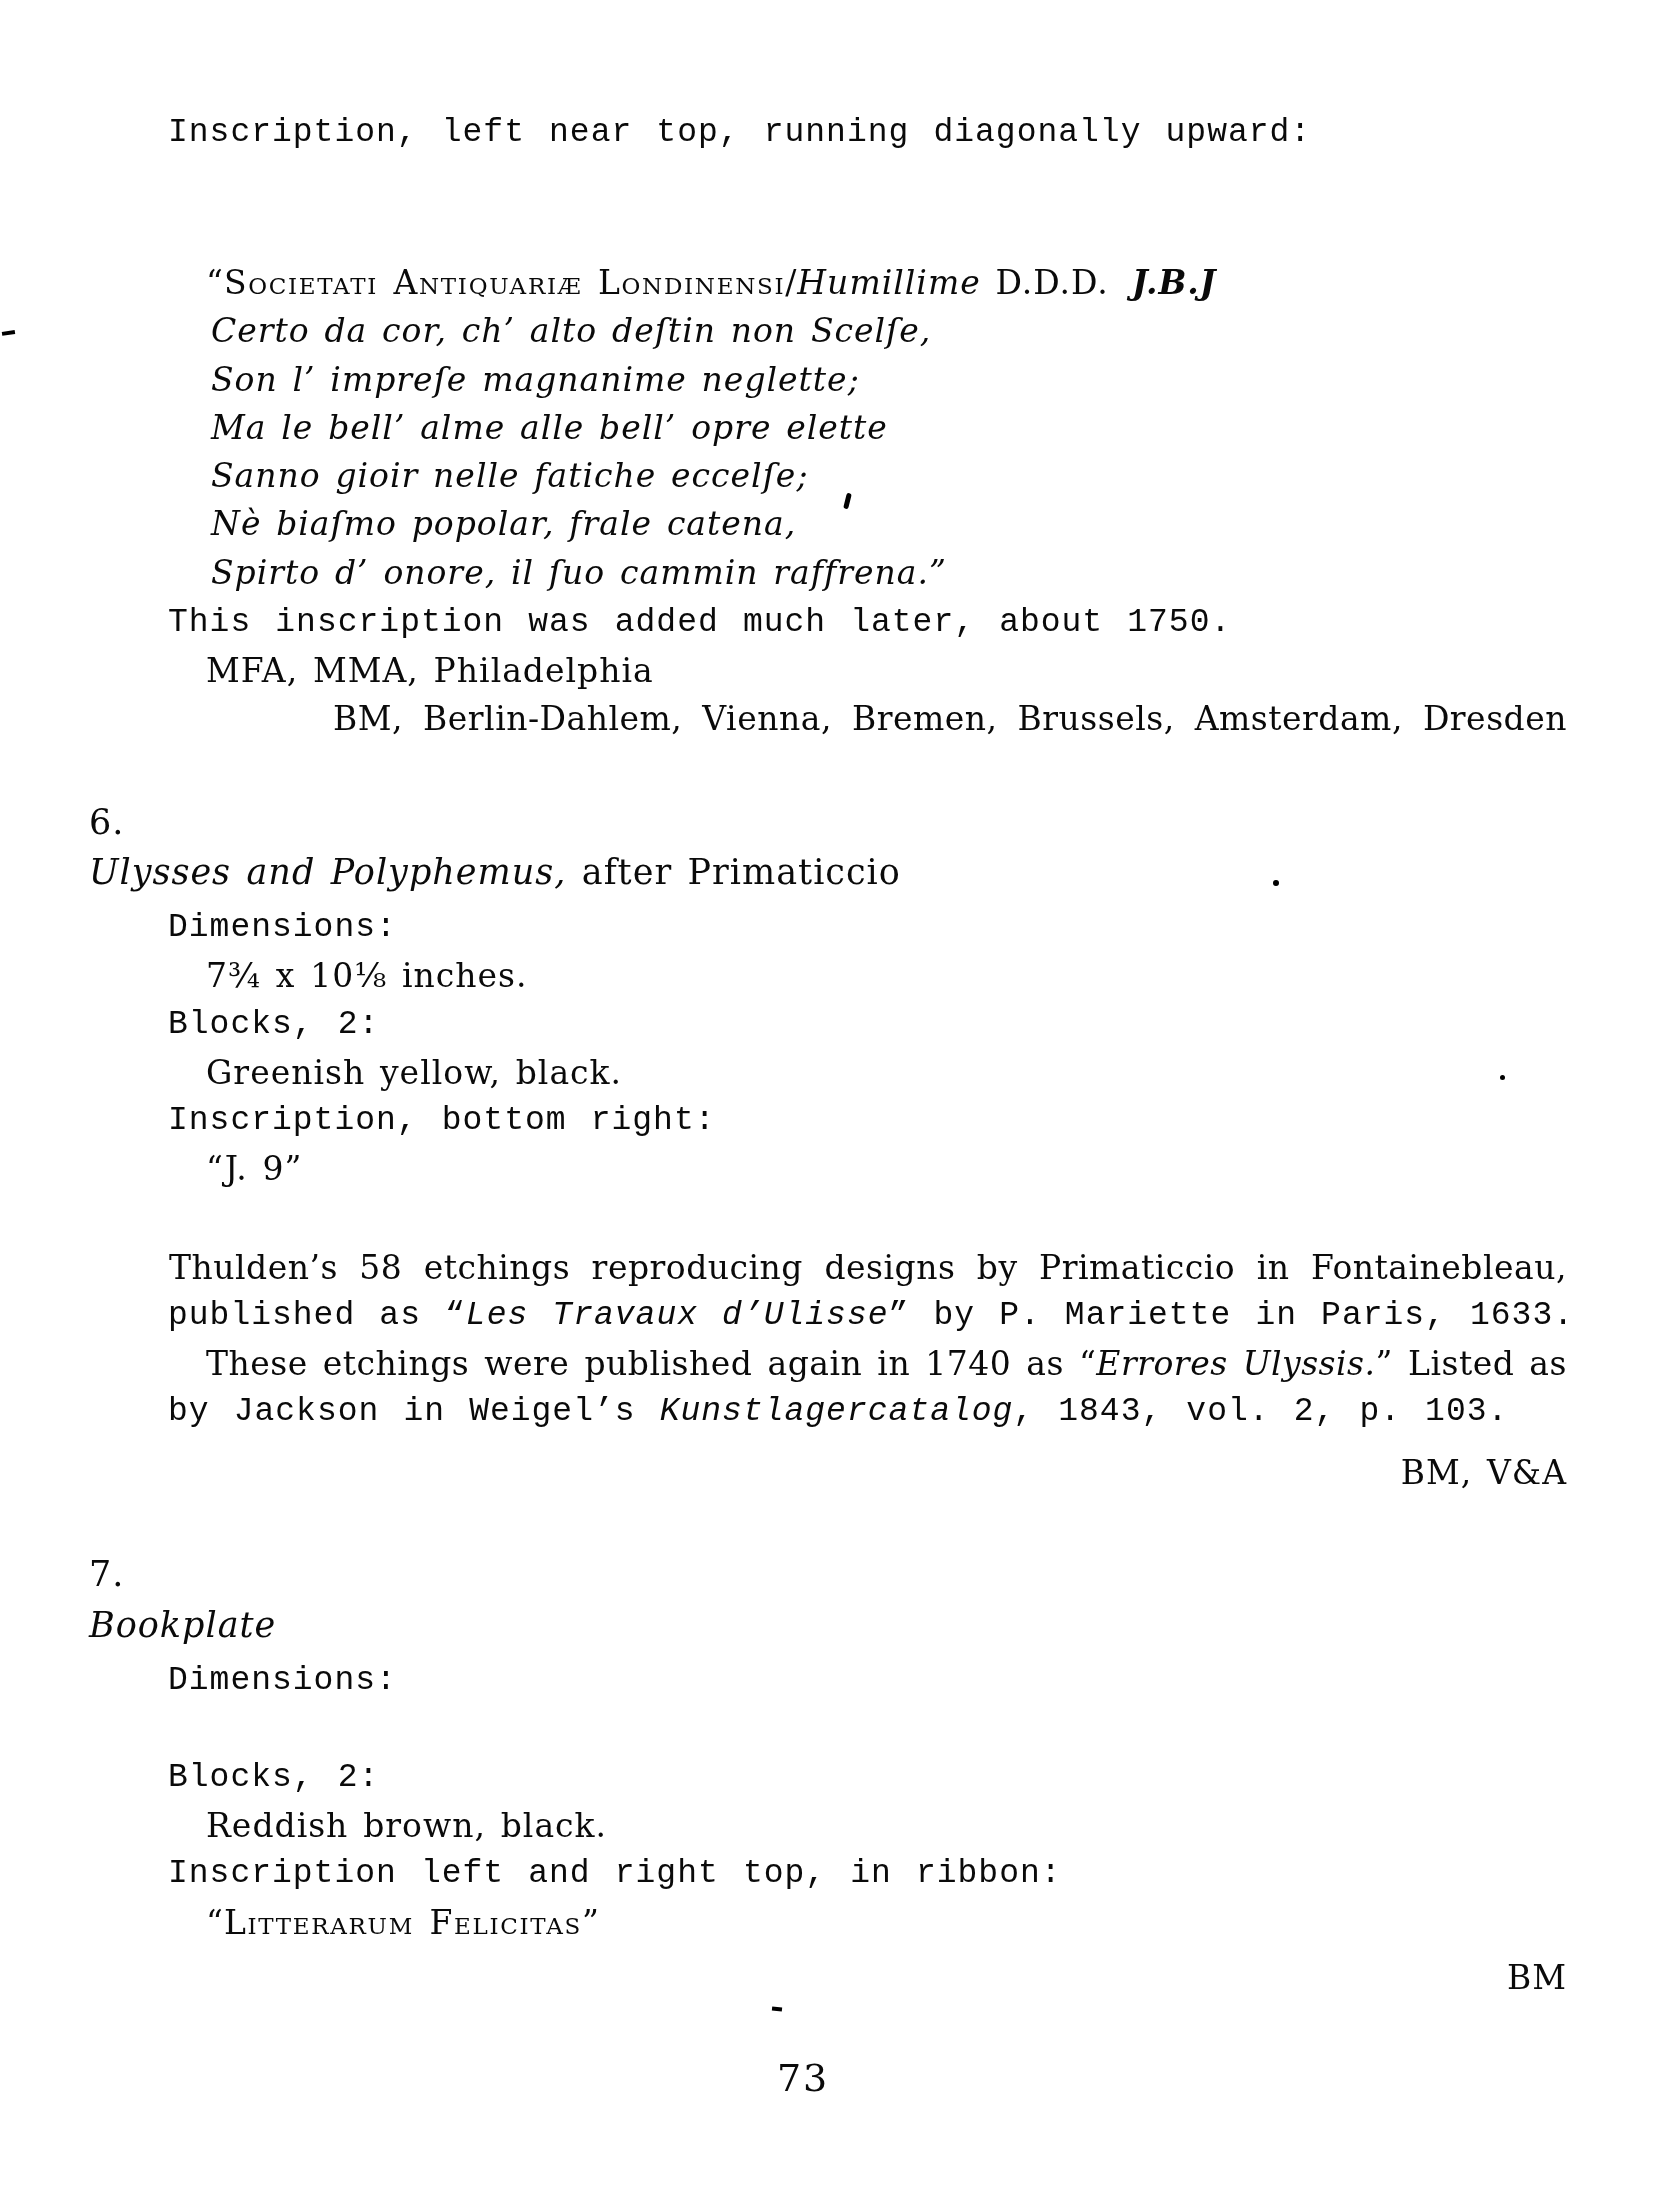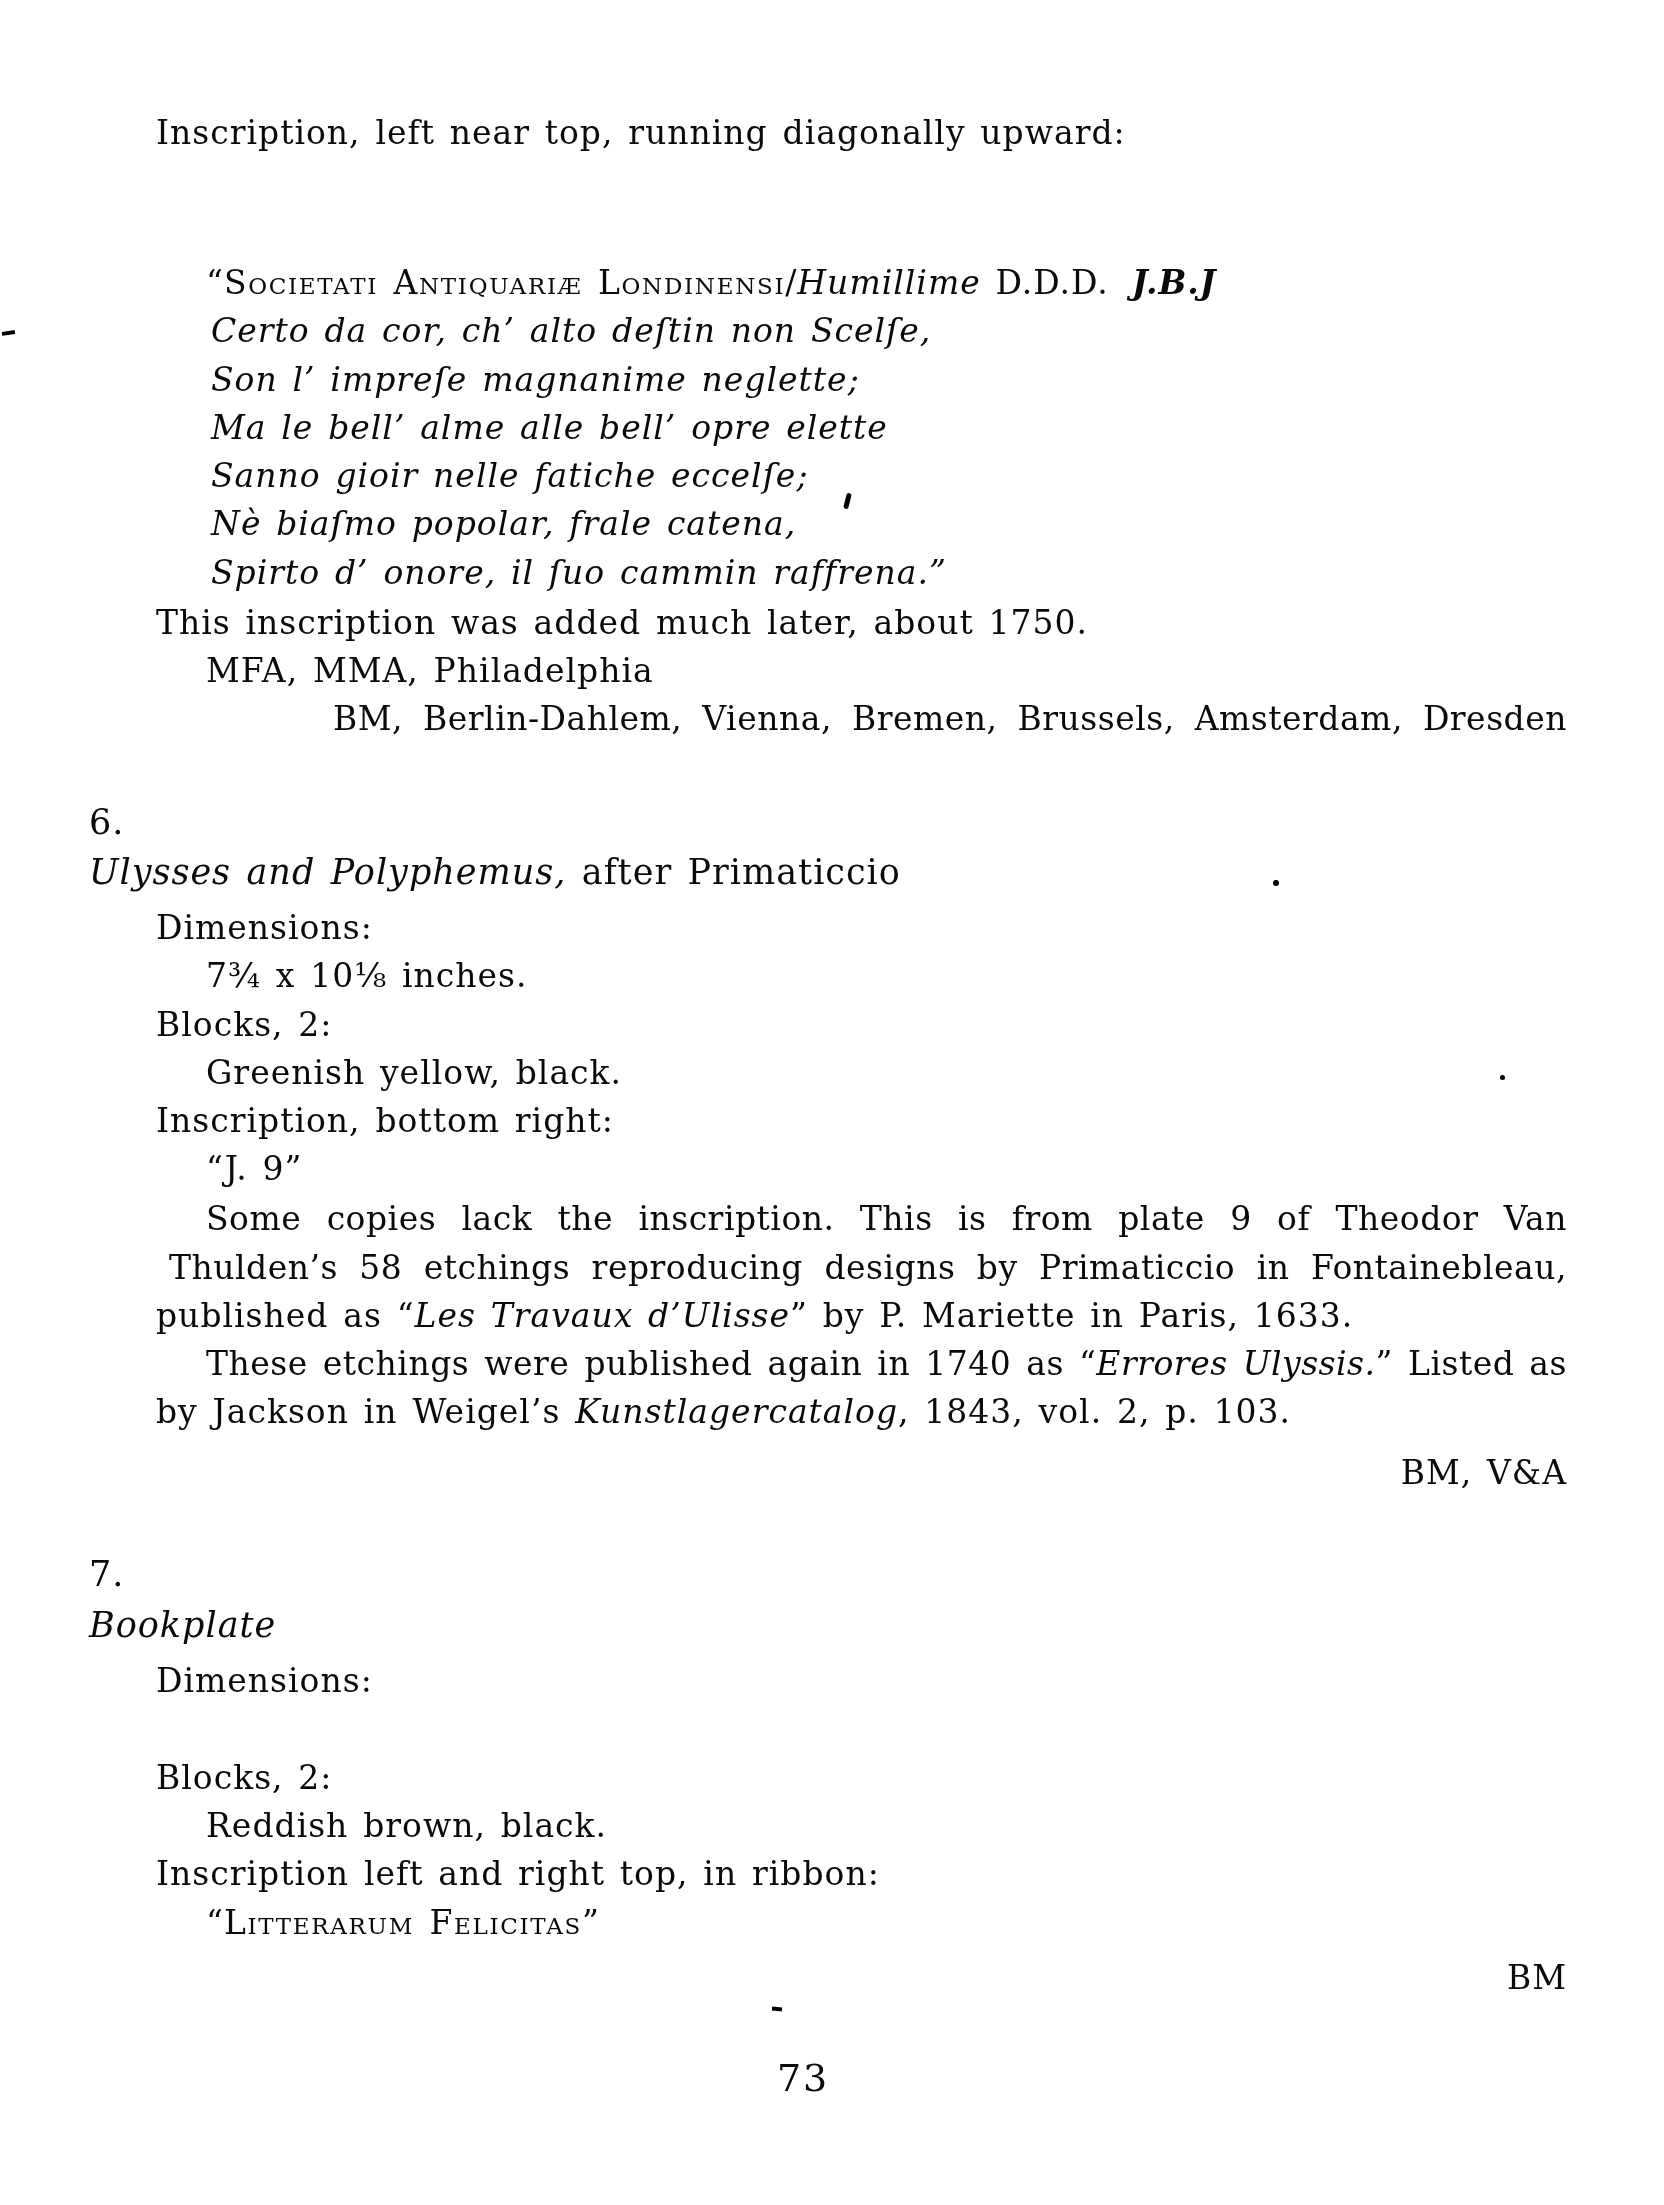--- a/index.html
+++ b/index.html
@@ -13,21 +13,21 @@
   }
   .line {
     position:absolute;
     font-size:33px;
     line-height:1.25;
     white-space:nowrap;
     letter-spacing:1px;
     word-spacing:3.3px;
   }
   .L0 { left:89px; }
-  .L1 { left:156px; }
+  .L1 { left:168px;font-family:Liberation Mono, monospace; }
   .L2 { left:206px; }
   .verse { left:211px; font-style:italic; }
   .it { font-style:italic; }
   .sc { font-variant:small-caps; letter-spacing:1.7px; }
   .sup { font-size:0.55em; vertical-align:0.55em; }
   .initials { margin-left:0.7em;font-weight:bold; }
   .stretch {
     white-space:normal;
     letter-spacing:0.5px;
     text-align:justify;
@@ -70,21 +70,20 @@
     <span class="it">Ulysses and Polyphemus,</span><span> after Primaticcio</span>
   </div>
 
   <div class="line L1" style="top:907px">Dimensions:</div>
   <div class="line L2" style="top:955px">7¾ x 10⅛ inches.</div>
   <div class="line L1" style="top:1004px">Blocks, 2:</div>
   <div class="line L2" style="top:1052px">Greenish yellow, black.</div>
   <div class="line L1" style="top:1100px">Inscription, bottom right:</div>
   <div class="line L2" style="top:1148px">“J. 9”</div>
 
-  <div class="line stretch" style="top:1198px; left:206px; width:1361px">Some copies lack the inscription. This is from plate 9 of Theodor Van</div>
   <div class="line stretch" style="top:1247px; left:169px; width:1398px">Thulden’s 58 etchings reproducing designs by Primaticcio in Fontainebleau,</div>
   <div class="line L1" style="top:1295px">
     <span>published as “</span><span class="it">Les Travaux d’Ulisse</span><span>” by P. Mariette in Paris, 1633.</span>
   </div>
 
   <div class="line stretch" style="top:1343px; left:206px; width:1361px">
     <span>These etchings were published again in 1740 as “</span><span class="it">Errores Ulyssis.</span><span>” Listed as</span>
   </div>
   <div class="line L1" style="top:1391px">
     <span>by Jackson in Weigel’s </span><span class="it">Kunstlagercatalog</span><span>, 1843, vol. 2, p. 103.</span>

